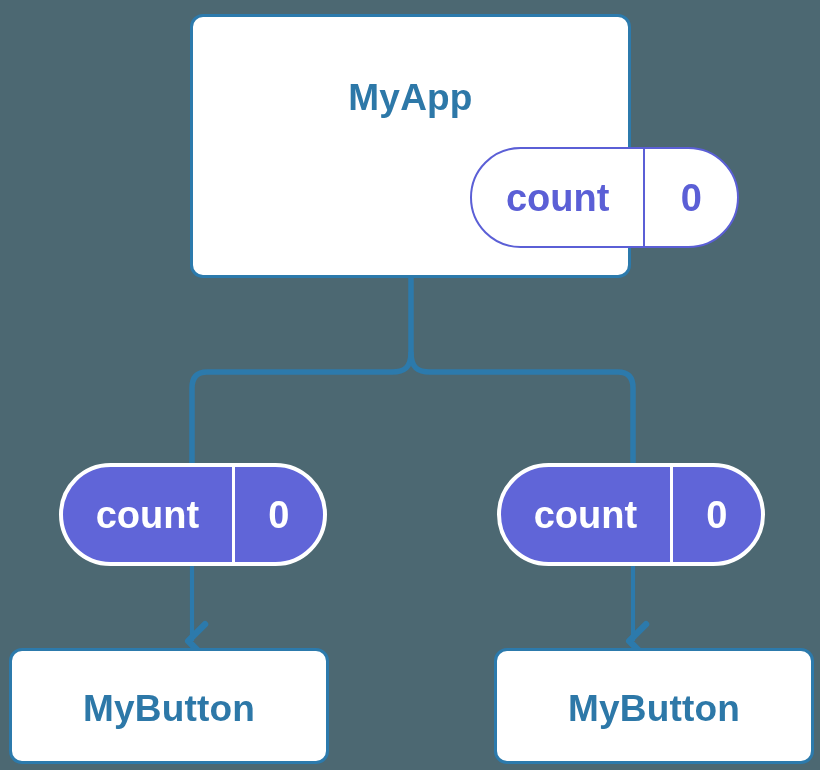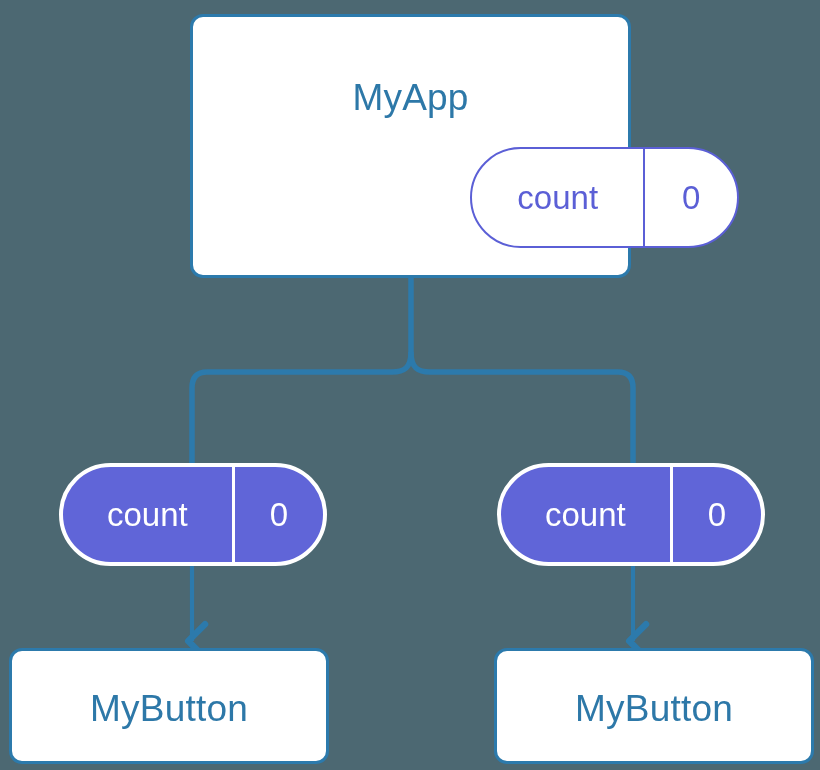--- a/index.html
+++ b/index.html
@@ -10,20 +10,21 @@
     width: 820px;
     height: 770px;
     background: #4c6872;
     font-family: "Liberation Sans", sans-serif;
     overflow: hidden;
   }
   #stage {
     position: relative;
     width: 820px;
     height: 770px;
+    font-weight: bold;
   }
 
   
   #connectors {
     position: absolute;
     left: 0;
     top: 0;
     width: 820px;
     height: 770px;
     pointer-events: none;
@@ -87,21 +88,21 @@
     align-items: stretch;
     border-radius: 52px;
     box-sizing: border-box;
     overflow: hidden;
     z-index: 4;
   }
   .pill-key, .pill-val {
     display: flex;
     align-items: center;
     justify-content: center;
-    font-size: 33px;
+    font-size: 38px;
     line-height: 1;
     box-sizing: border-box;
     white-space: nowrap;
   }
 
   
   .state-pill.outline {
     border: 2px solid #5b5fd6;
     background: #ffffff;
   }

